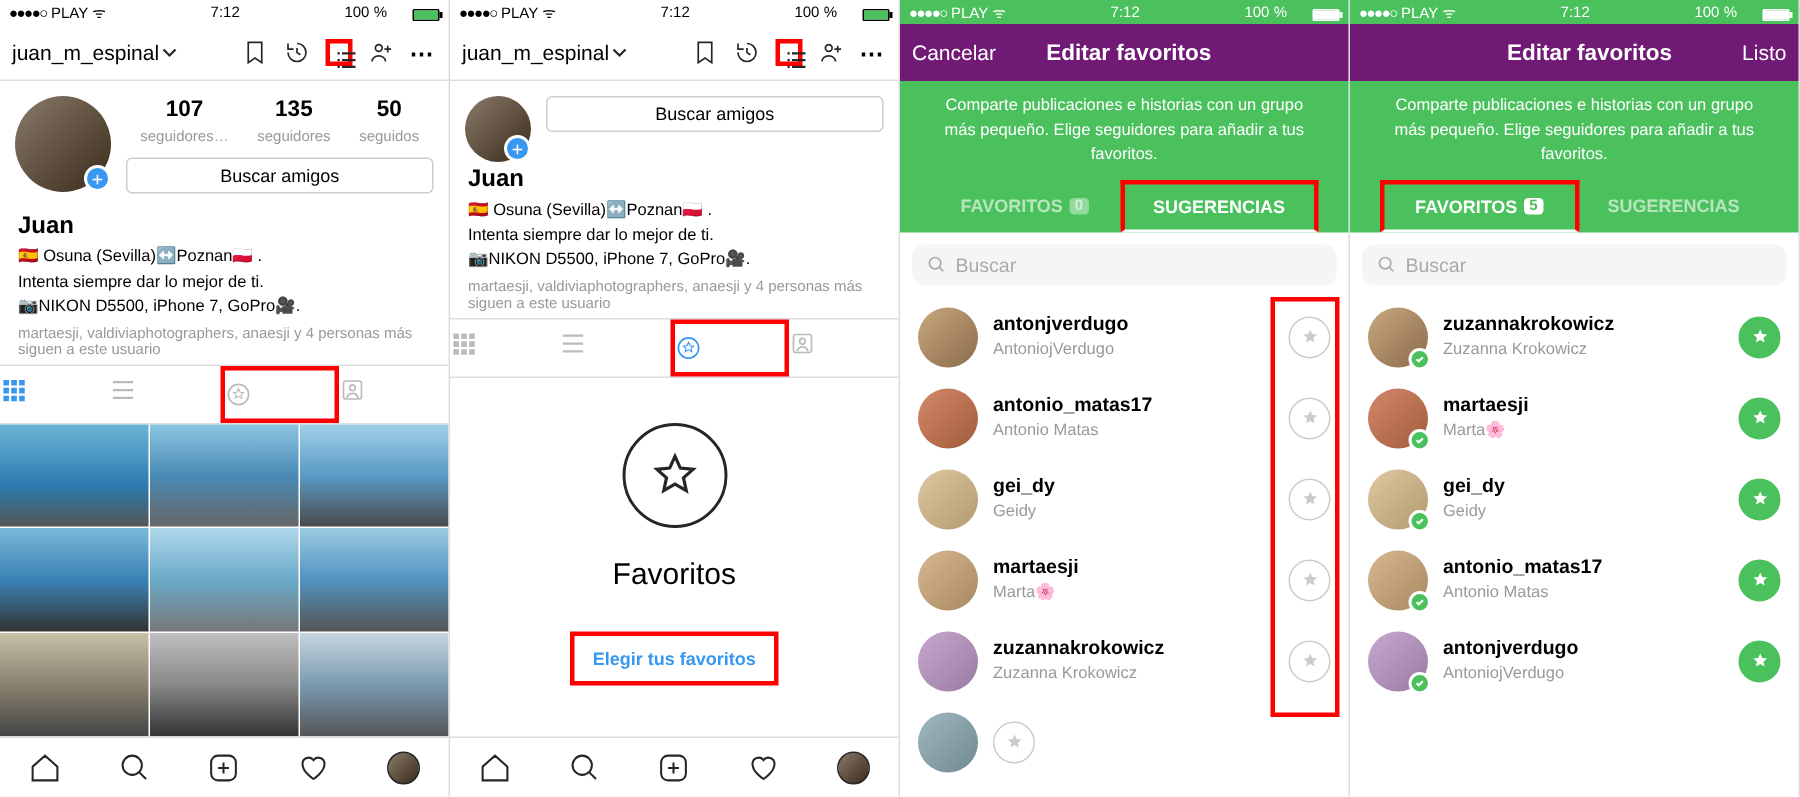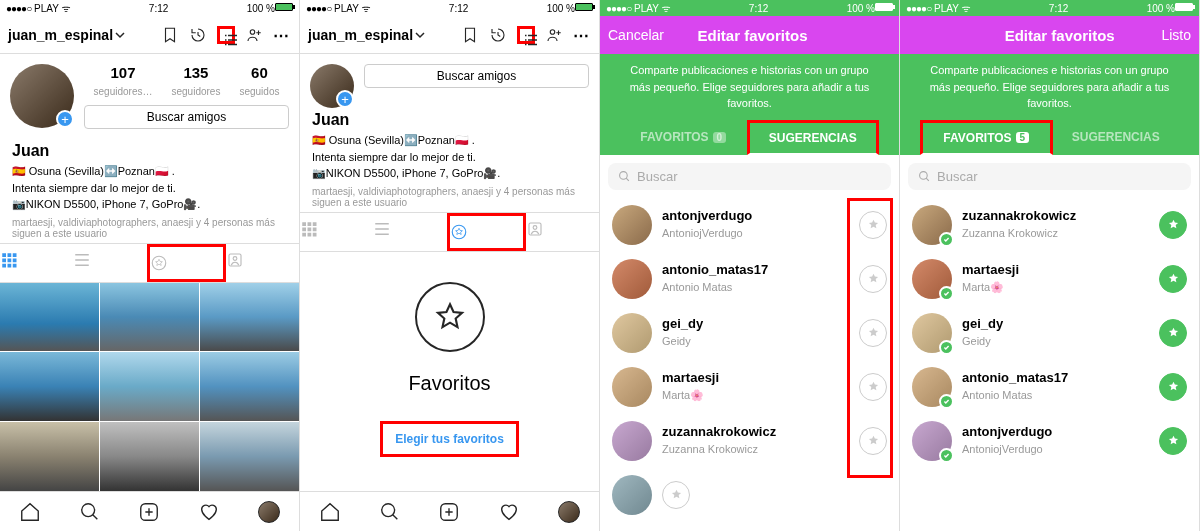--- a/index.html
+++ b/index.html
@@ -1,28 +1,28 @@
 <!DOCTYPE html>
 <html><head>
 <meta charset="utf-8">
 <style>
 *{margin:0;padding:0;box-sizing:border-box;font-family:-apple-system,Helvetica,Arial,sans-serif}
 body{width:1200px;height:531px;display:flex;background:#fff;overflow:hidden}
 .screen{width:300px;height:531px;border-right:1px solid #ddd;display:flex;flex-direction:column;position:relative;background:#fff}
 .status{display:flex;justify-content:space-between;align-items:center;padding:2px 6px;font-size:10px;height:16px}
 .status.green{background:#4bc15e;color:#fff}
 .status .dots{letter-spacing:-1px}
-.status .right{display:flex;align-items:flex-start;gap:0}
+.status .right{display:flex;align-items:flex-end;gap:17px}
 .bat{display:inline-block;width:18px;height:8px;border:1px solid currentColor;border-radius:1px;position:relative}
 .bat:after{content:"";position:absolute;right:-3px;top:1px;width:2px;height:4px;background:currentColor}
 .bat i{display:block;height:100%;background:#4bc15e}
 .status.green .bat i{background:#fff}
 .topbar{display:flex;align-items:center;justify-content:space-between;padding:6px 8px;border-bottom:1px solid #ddd;height:38px}
-.topbar.green{background:#d946ef;color:#fff;border-bottom:none}
-.uname{font-weight:700;font-size:14px;display:flex;align-items:center;gap:2px}
+.topbar.green{background:#701a75;color:#fff;border-bottom:none}
+.uname{font-weight:400;font-size:14px;display:flex;align-items:center;gap:2px}
 .ticons{display:flex;align-items:center;gap:10px}
 .ticons svg,.ticons span{width:18px;height:18px}
 .dots3{font-weight:bold;letter-spacing:1px}
 .redbox{border:3px solid red}
 .body{flex:1;overflow:hidden;display:flex;flex-direction:column}
 .phead{display:flex;padding:10px;gap:10px}
 .avatar{width:64px;height:64px;border-radius:50%;background:linear-gradient(135deg,#8a7a6a,#3a2a1a);position:relative;flex-shrink:0}
 .avatar.sm{width:44px;height:44px}
 .plus{position:absolute;bottom:0;right:0;width:18px;height:18px;border-radius:50%;background:#3897f0;color:#fff;display:flex;align-items:center;justify-content:center;font-size:13px;border:2px solid #fff}
 .stats{flex:1}
@@ -127,21 +127,21 @@
  </div>
  <div class="body">
   <div class="phead">
    <div class="avatar">
           <div class="plus">+</div>
         </div>
    <div class="stats">
     <div class="srow">
      <div><b>107</b><span>seguidores…</span></div>
      <div><b>135</b><span>seguidores</span></div>
-     <div><b>60</b><span>seguidos</span></div>
+     <div><b>50</b><span>seguidos</span></div>
     </div>
     <div class="findbtn">Buscar amigos</div>
    </div>
   </div>
   <div class="bio">
    <b>Juan</b><br>
    <span>🇪🇸 Osuna (Sevilla)↔️Poznan🇵🇱 .</span><br>
    <span>Intenta siempre dar lo mejor de ti.</span><br>
    <span>📷NIKON D5500, iPhone 7, GoPro🎥.</span>
   </div>

